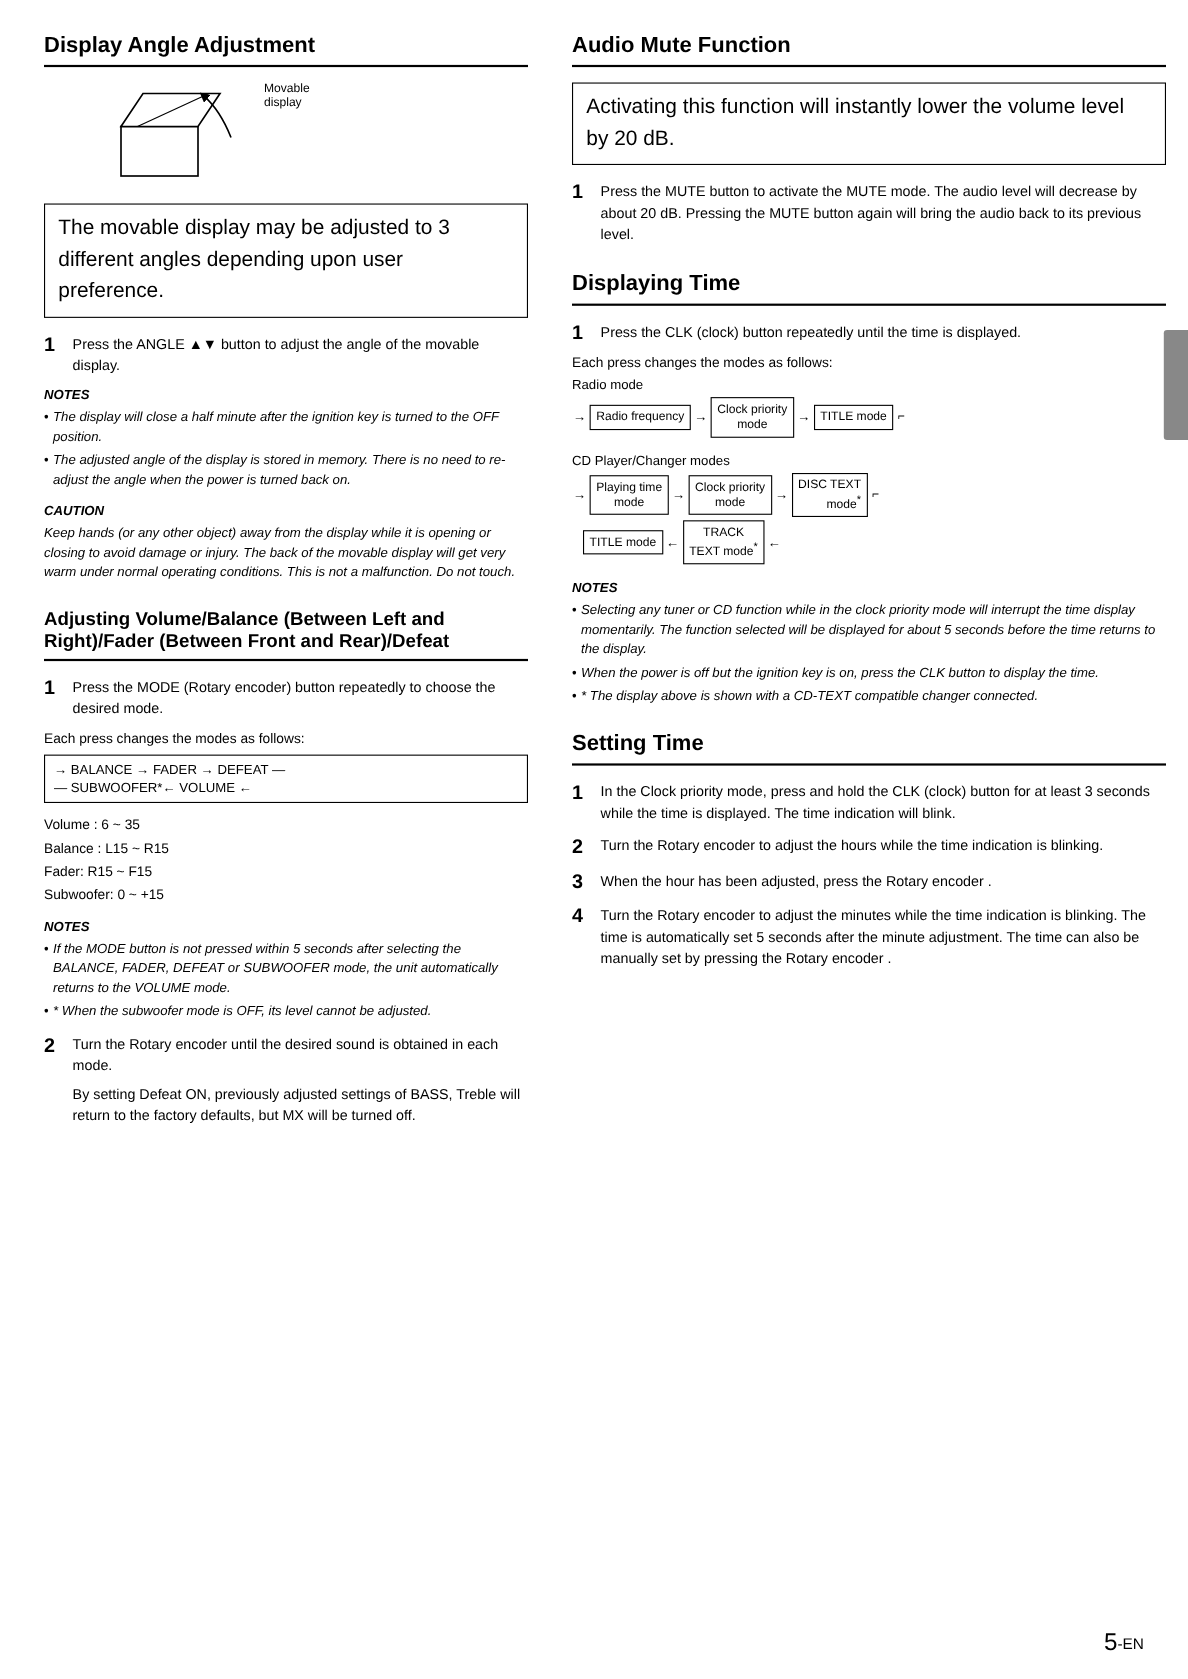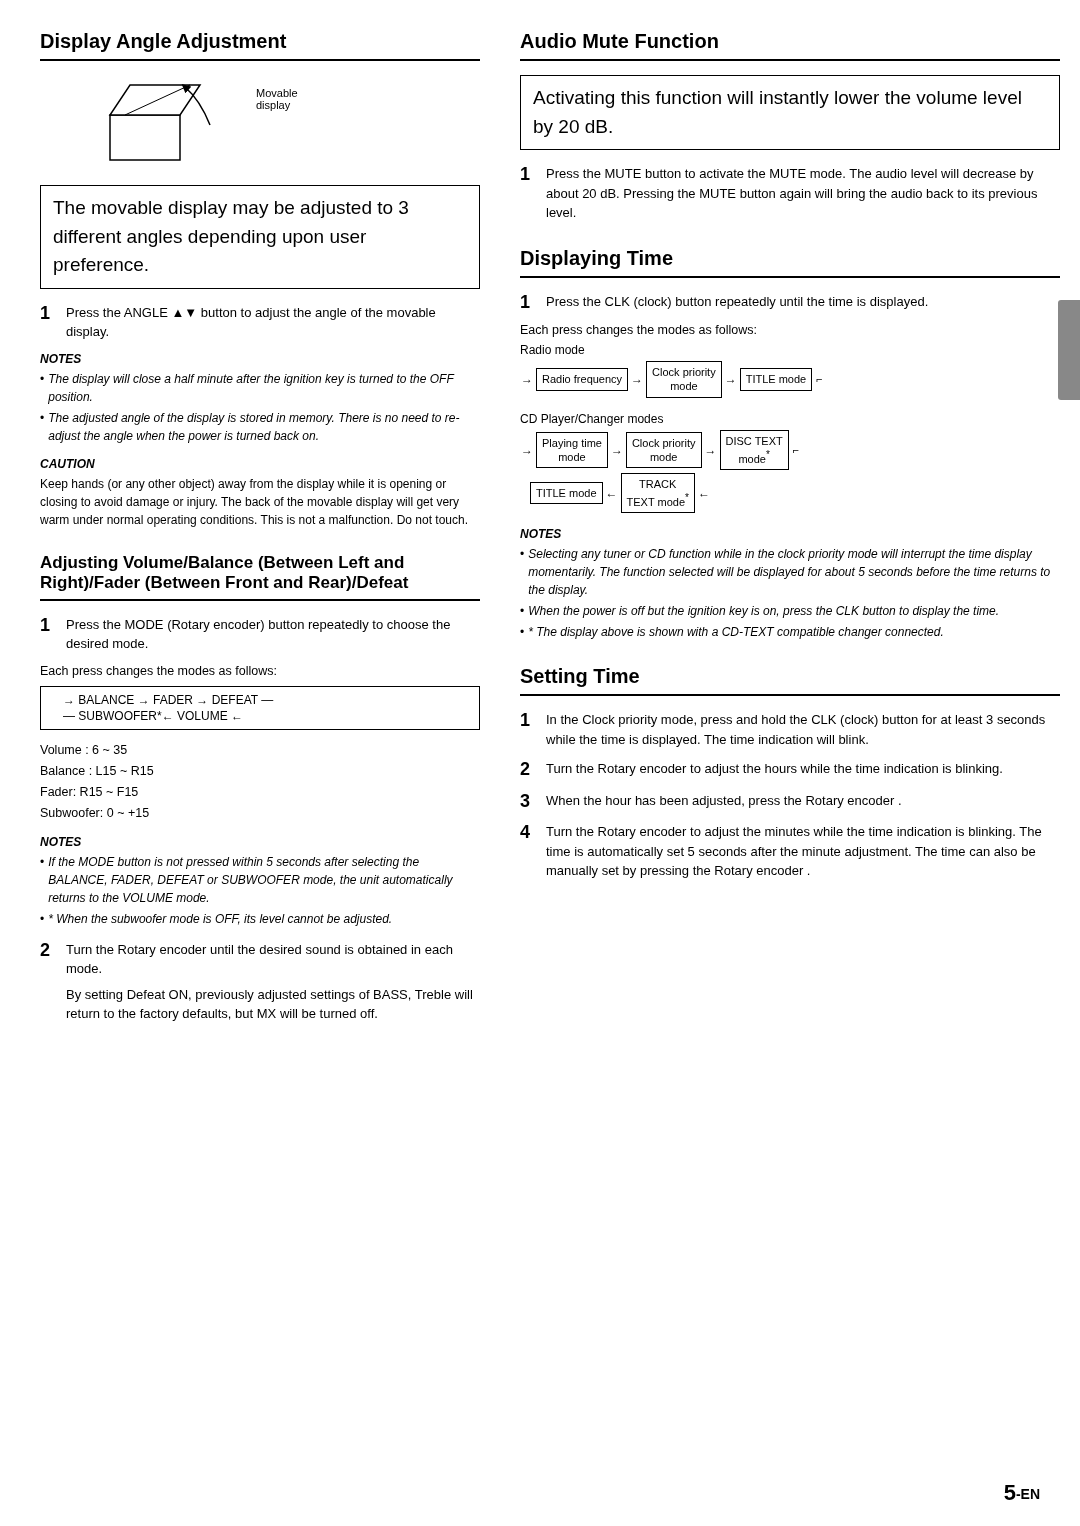--- a/index.html
+++ b/index.html
@@ -81,20 +81,21 @@
       margin-bottom: 4px;
     }
     .caution-label {
       font-style: italic;
       font-weight: bold;
       font-size: 12px;
       margin-bottom: 4px;
     }
     .notes-text {
       font-size: 12px;
+      font-style: italic;
       line-height: 1.5;
       margin-bottom: 2px;
     }
     .notes-block {
       margin-bottom: 12px;
     }
     .bullet-item {
       display: flex;
       gap: 4px;
       font-size: 12px;
@@ -117,27 +118,26 @@
       border: none;
       margin-left: 60px;
       margin-bottom: 6px;
       position: relative;
       width: 200px;
       height: 90px;
     }
     .movable-label {
       font-size: 11px;
       position: absolute;
-      top: 12px;
+      top: 0;
       left: 140px;
-      margin-left: 16px;
     }
     .balance-diagram {
       border: 1px solid #000;
-      padding: 6px 22px;
+      padding: 6px 8px;
       margin: 8px 0 10px 0;
       font-size: 12px;
       display: flex;
       flex-direction: column;
       gap: 2px;
     }
     .balance-row {
       display: flex;
       align-items: center;
       gap: 4px;
@@ -145,21 +145,21 @@
     .values-list {
       font-size: 12.5px;
       line-height: 1.7;
       margin-bottom: 10px;
     }
     .page-number {
       position: absolute;
       bottom: 20px;
       right: 40px;
       font-size: 22px;
-      font-weight: bold;
+      font-weight: normal;
     }
     .mode-diagram-section {
       margin-bottom: 14px;
     }
     .mode-diagram-label {
       font-size: 12px;
       margin-bottom: 4px;
     }
     .flow-row {
       display: flex;
@@ -315,21 +315,21 @@
 
         <div class="mode-diagram-section">
           <div class="mode-diagram-label">CD Player/Changer modes</div>
 
           <div class="flow-row">
             <span class="flow-arrow">→</span>
             <div class="flow-box" style="min-width:65px;">Playing time<br>mode</div>
             <span class="flow-arrow">→</span>
             <div class="flow-box" style="min-width:70px;">Clock priority<br>mode</div>
             <span class="flow-arrow">→</span>
-            <div class="flow-box" style="min-width:65px;">DISC TEXT<br>mode<span class="asterisk">*</span></div>
+            <div class="flow-box" style="min-width:65px;text-align:right;">DISC TEXT<br>mode<span class="asterisk">*</span></div>
             <span style="font-size:11px; margin-left:2px;">⌐</span>
           </div>
 
           <div class="flow-row" style="margin-top:3px; margin-left:10px;">
             <div class="flow-box" style="min-width:65px;">TITLE mode</div>
             <span class="flow-arrow">←</span>
             <div class="flow-box" style="min-width:65px;">TRACK<br>TEXT mode<span class="asterisk">*</span></div>
             <span class="flow-arrow">←</span>
           </div>
         </div>

